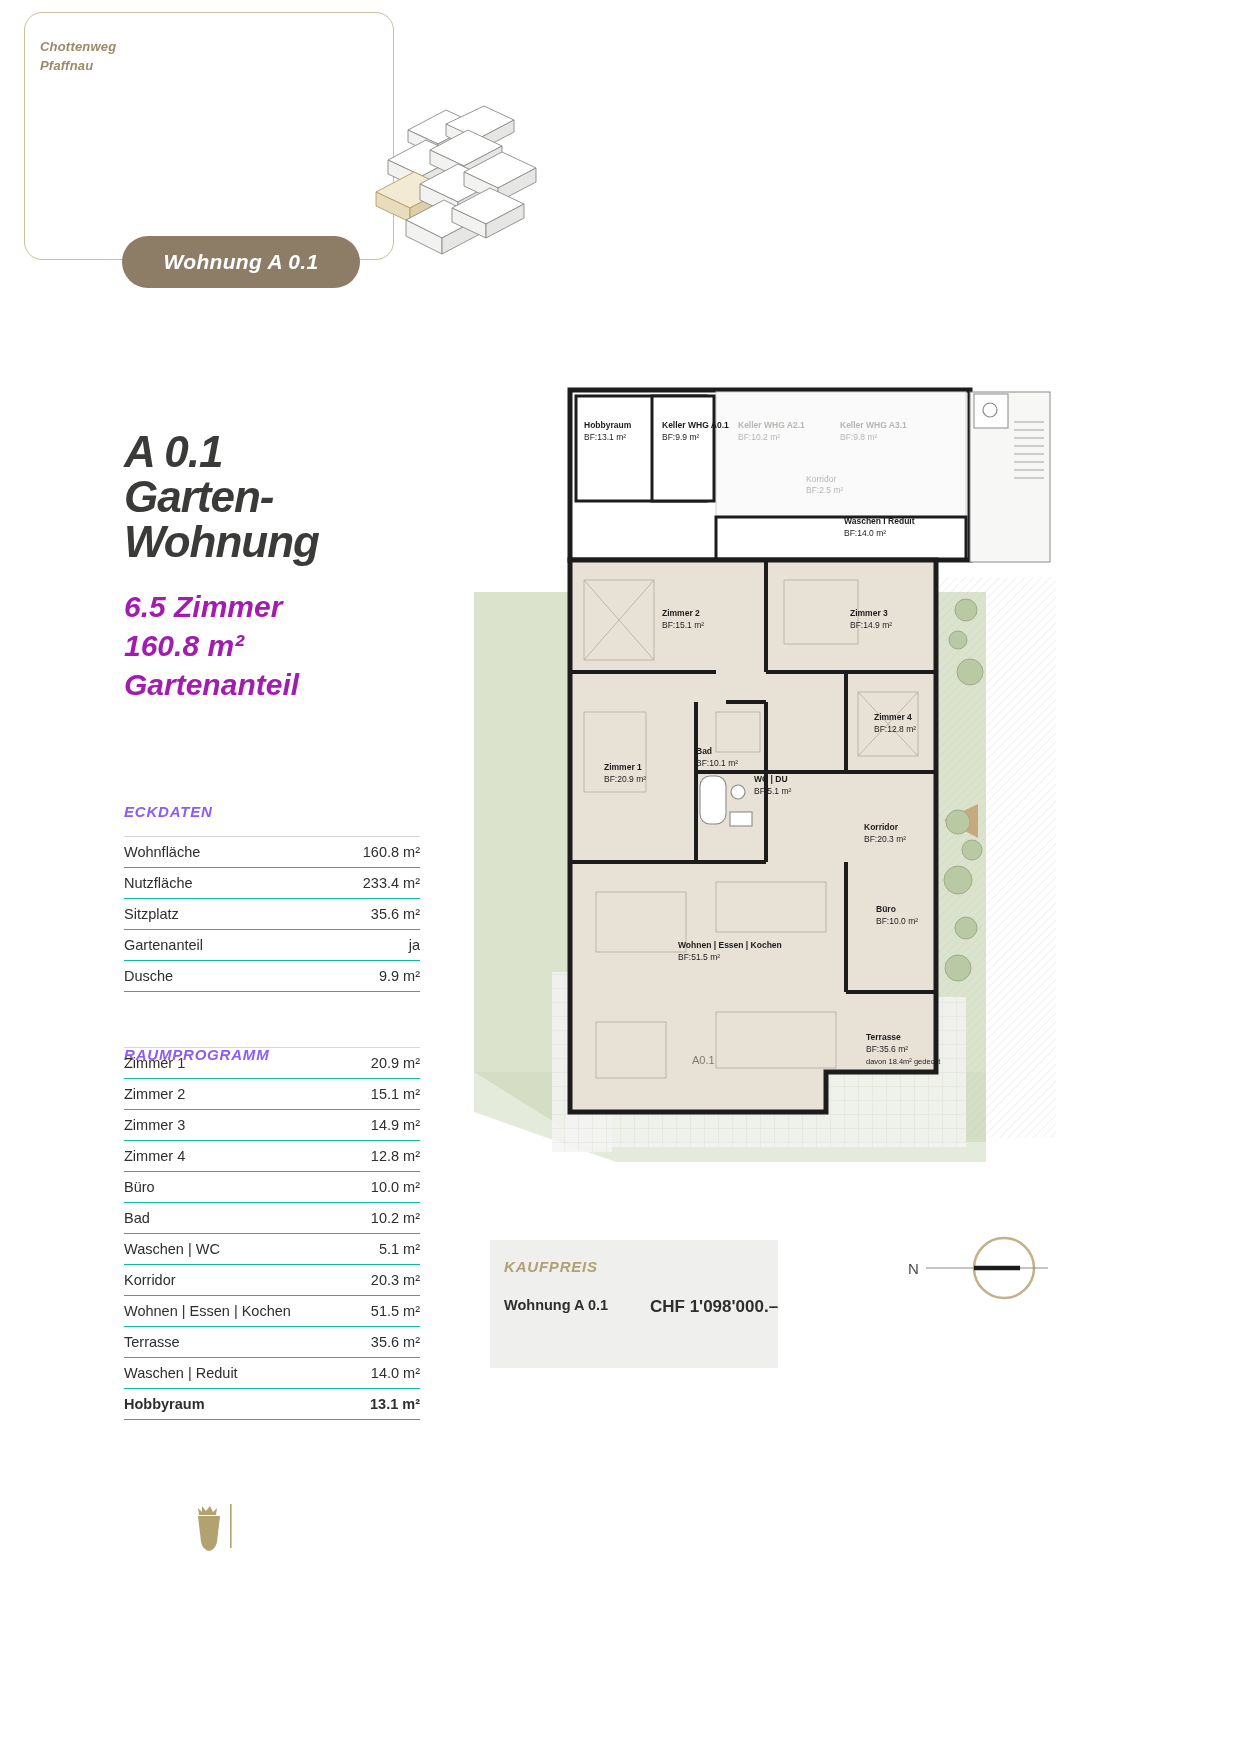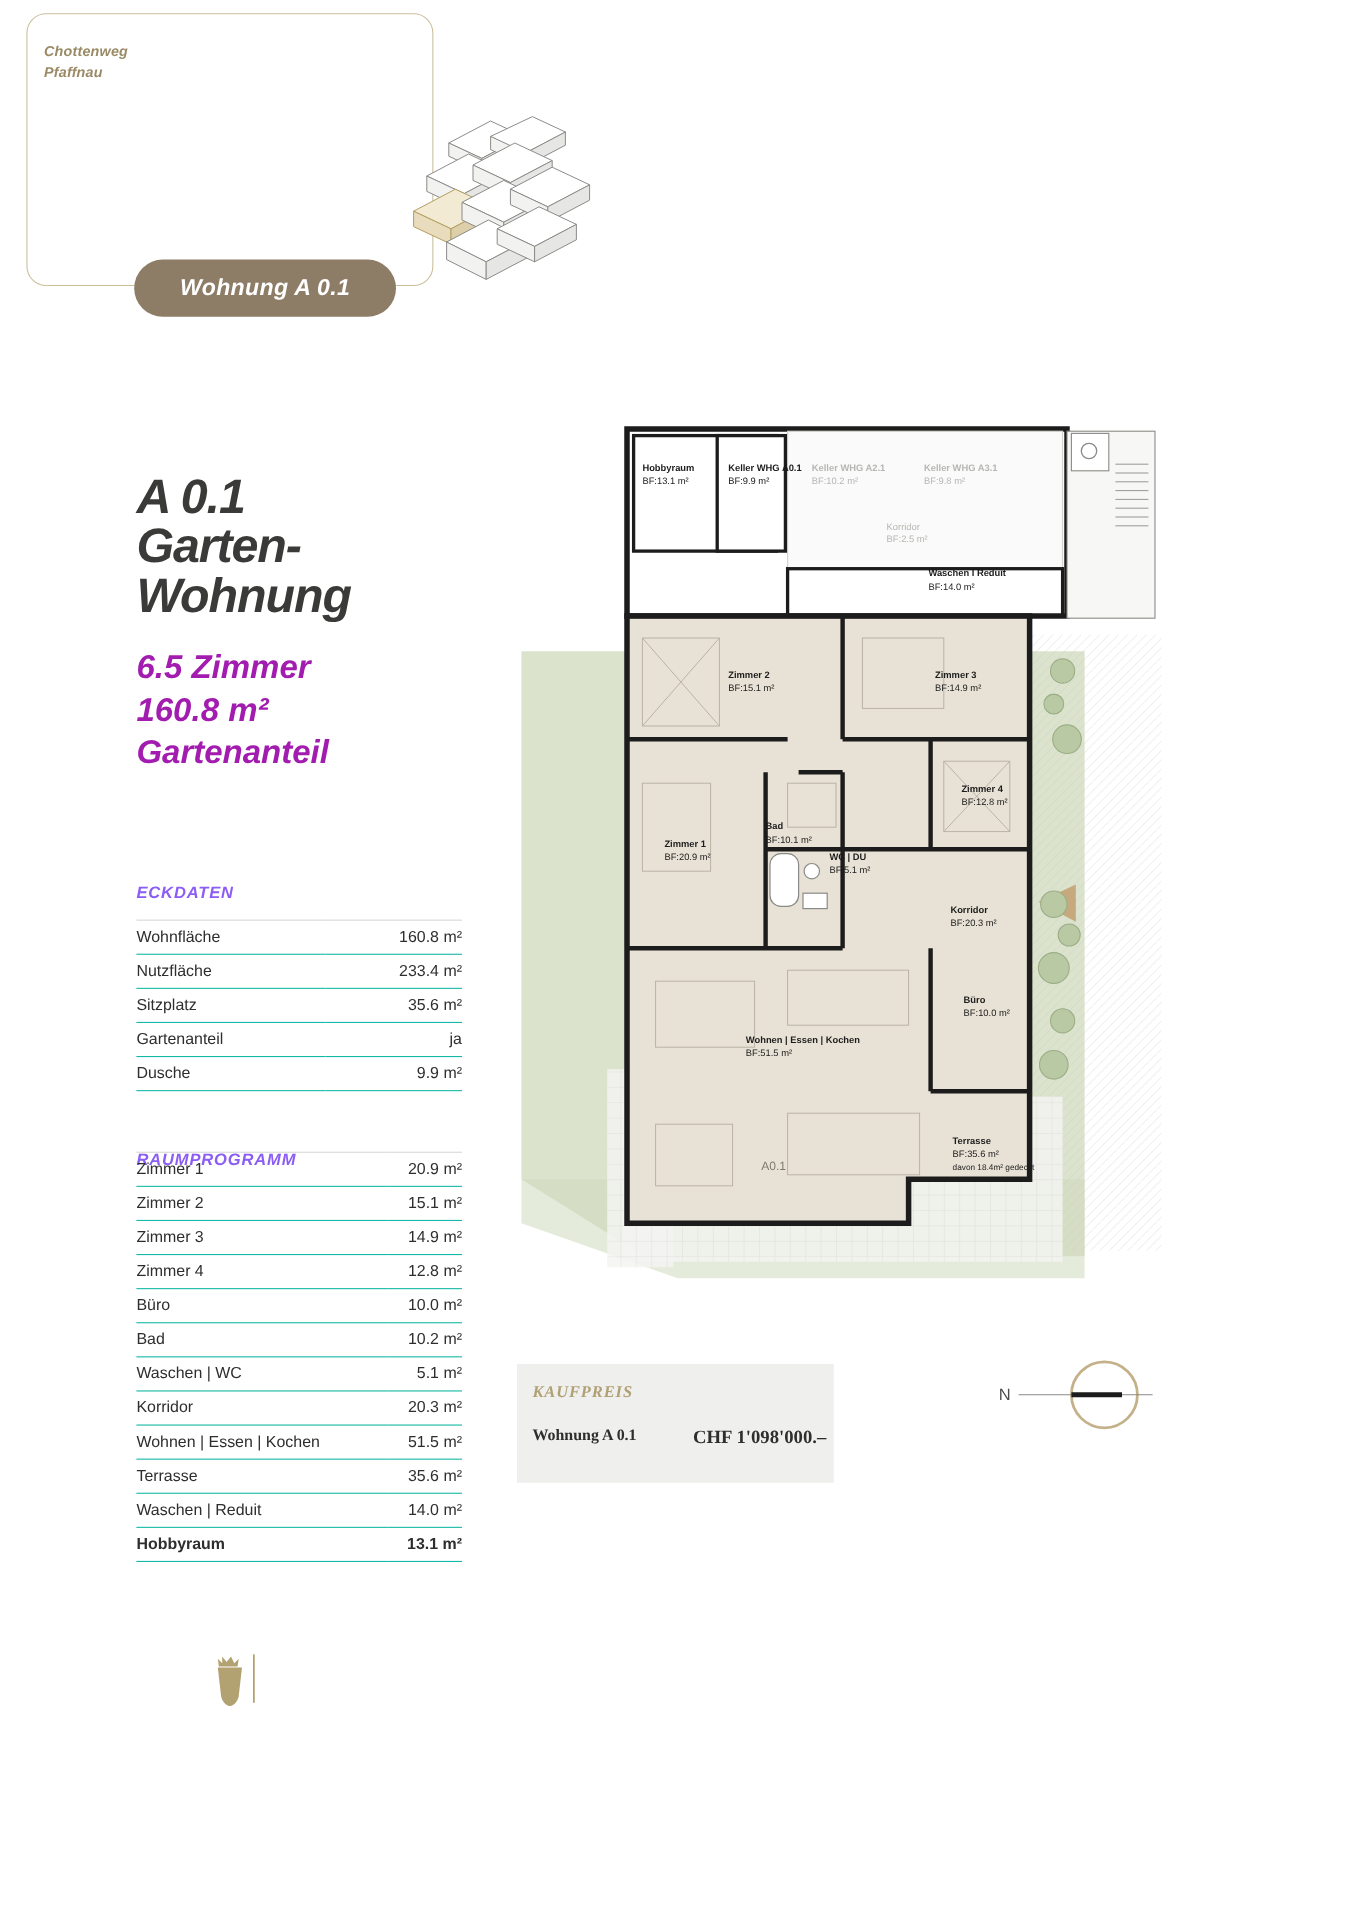--- a/index.html
+++ b/index.html
@@ -117,26 +117,25 @@
   }
   .kv-table td.val {
     text-align: right;
     white-space: nowrap;
   }
   .kv-table tr.bold td { font-weight: bold; }
 
   
   .price-box {
     position: absolute;
-    left: 470px;
+    left: 490px;
     top: 1240px;
     width: 288px;
-    height: 108px;
+    height: 128px;
     background: #efefed;
-    font-family: Liberation Serif, serif;
   }
   .price-head {
     position: absolute;
     left: 14px;
     top: 18px;
     font-size: 15px;
     font-weight: bold;
     font-style: italic;
     color: #b0a074;
     letter-spacing: .8px;

